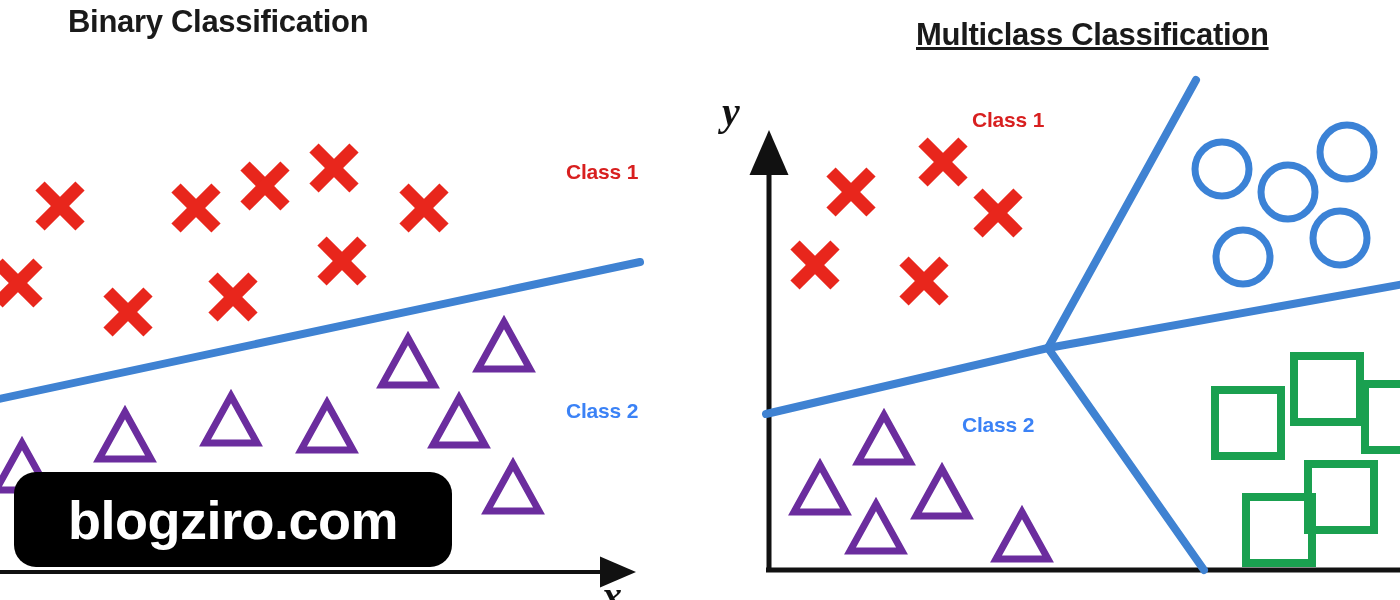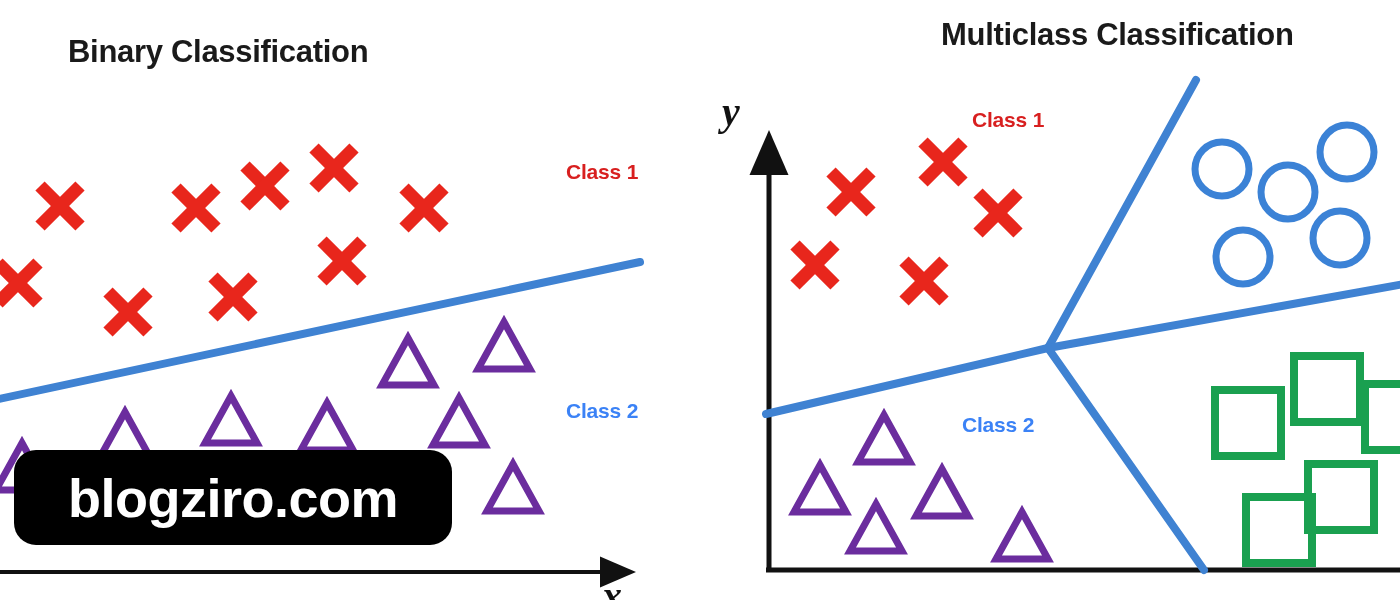--- a/index.html
+++ b/index.html
@@ -14,22 +14,22 @@
   svg.layer{position:absolute;top:0;left:0;width:1400px;height:600px;}
   .panel-title{
     position:absolute;
     font-family:"Liberation Sans", sans-serif;
     font-weight:bold;
     font-size:31px;
     color:#1a1a1a;
     letter-spacing:-0.3px;
     white-space:nowrap;
   }
-  #title-binary{left:68px;top:34px;}
-  #title-multi{left:941px;top:17px;}
+  #title-binary{left:68px;top:4px;}
+  #title-multi{left:916px;top:17px;text-decoration:underline;}
   .class-label{
     position:absolute;
     font-family:"Liberation Sans", sans-serif;
     font-weight:bold;
     font-size:21px;
     white-space:nowrap;
     letter-spacing:-0.2px;
   }
   .lbl-red{color:#d81f1f;}
   .lbl-purple{color:#3b82f6;}
@@ -42,21 +42,21 @@
     font-family:"Liberation Serif", serif;
     font-style:italic;
     font-weight:bold;
     font-size:40px;
     color:#111;
   }
   #y-letter{left:722px;top:88px;}
   #x-letter{left:602px;top:572px;}
   #watermark{
     position:absolute;
-    left:14px;top:450px;
+    left:14px;top:472px;
     width:438px;height:95px;
     background:#000000;
     border-radius:22px;
     display:flex;align-items:center;justify-content:center;
   }
   #watermark span{
     color:#ffffff;
     font-family:"Liberation Sans", sans-serif;
     font-weight:bold;
     font-size:54px;

